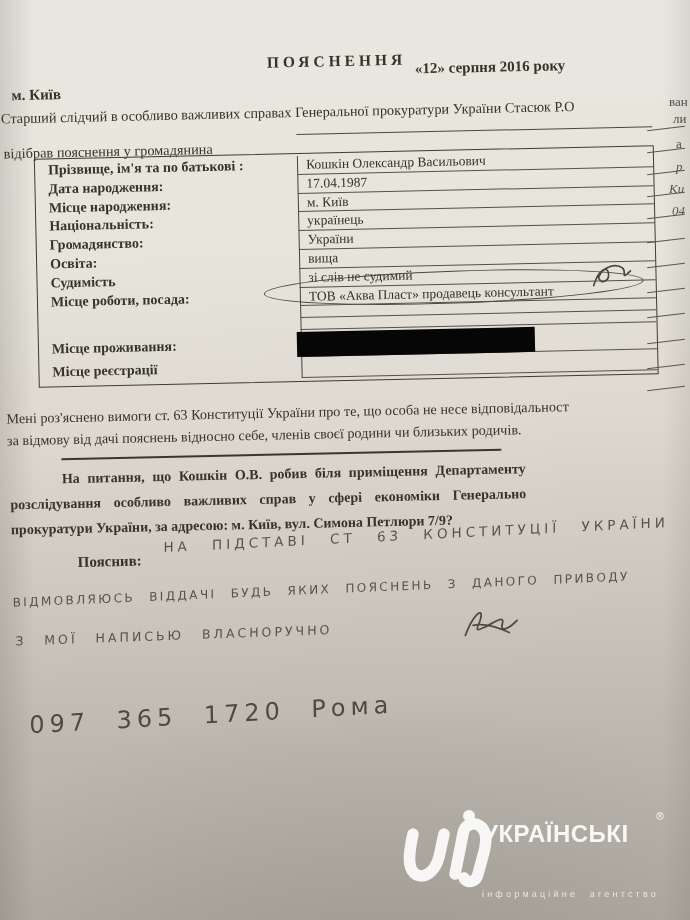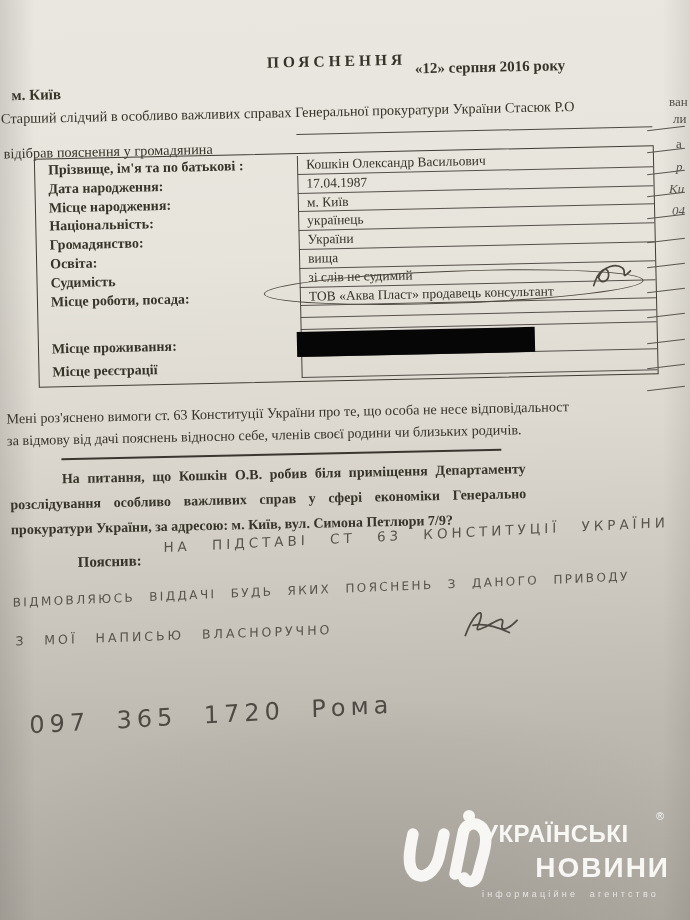--- a/index.html
+++ b/index.html
@@ -197,17 +197,16 @@
   <div class="logo">
     <svg class="icon" width="104" height="94" viewBox="0 0 104 94">
       <g fill="none" stroke="#fdfdfb" stroke-width="11.5" stroke-linecap="round">
         <path d="M17 24 C13 42 11 56 18 63 C27 71 39 62 43 47 L48 24"></path>
         <path d="M59 64 L67 24 C68 15 77 11 84 16 C91 21 91 30 88 42 L82 64 C80 72 72 74 68 68"></path>
       </g>
       <circle cx="73" cy="6" r="6" fill="#fdfdfb"></circle>
     </svg>
     <div class="brand1">УКРАЇНСЬКІ</div>
     <div class="regmark">®</div>
-    <div class="brand2">НОВИНИ</div>
     <div class="tagline">інформаційне агентство</div>
   </div>
 
 </div>
 
 </body></html>

